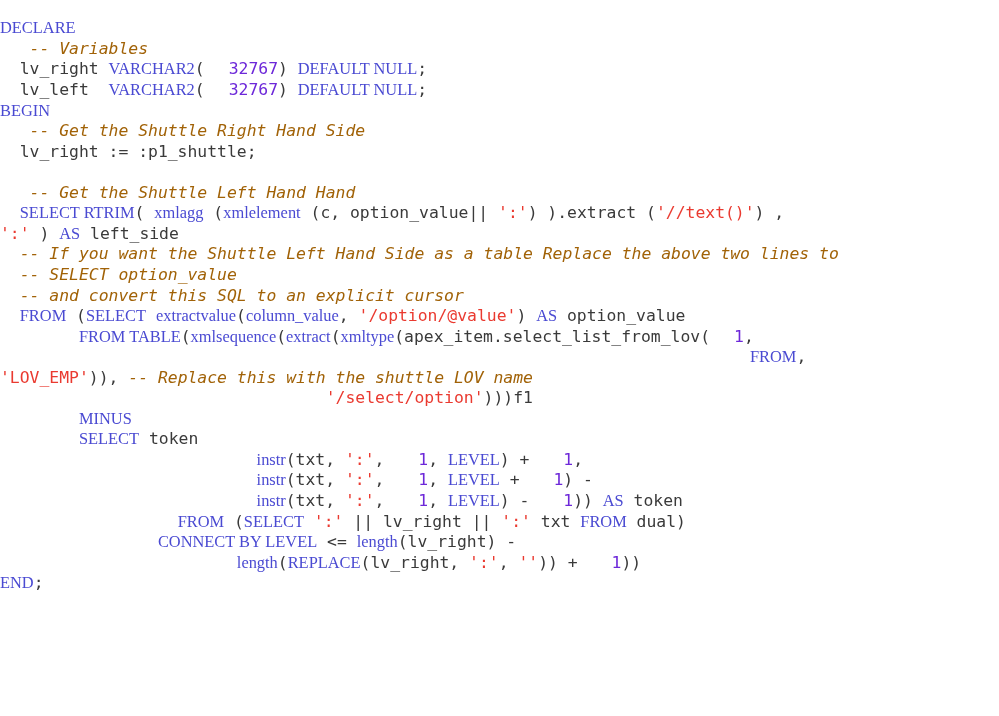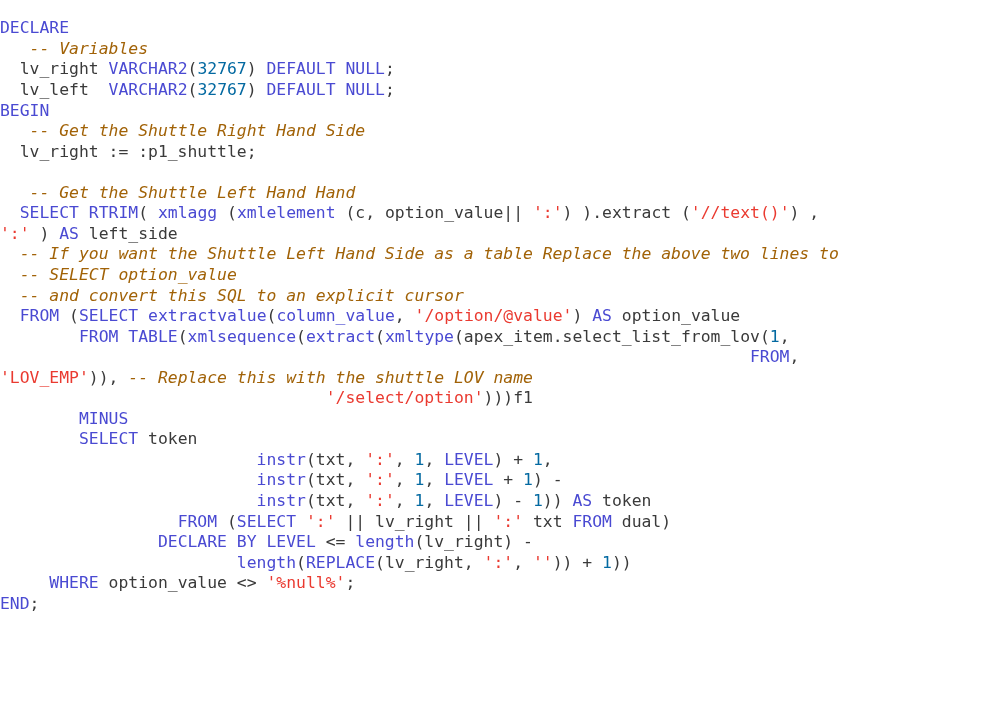--- a/index.html
+++ b/index.html
@@ -29,24 +29,24 @@
     color: #3a3a3a;
     padding-top: 2px;
     -webkit-font-smoothing: none;
   }
   .line {
     white-space: pre;
     height: 20.55px;
     display: block;
   }
   
-  .kw   { color: #4a4ad2; }
+  .kw   { color: #4a4ad2; font-family: Liberation Serif, serif; }
   .cm   { color: #a16207; font-style: italic; }
   .str  { color: #ea3a30; }
-  .num  { color: #0369a1; }
+  .num  { color: #6d28d9; margin-left: 24px; }
   .id   { color: #3a3a3a; }
   .punc { color: #3a3a3a; }
 </style>
 </head>
 <body>
 
 <div id="code-listing">
   <pre class="code-body" id="code-body"><span class="line"><span class="kw">DECLARE</span>
 </span><span class="line"><span class="id">   </span><span class="cm">-- Variables</span>
 </span><span class="line"><span class="id">  lv_right </span><span class="kw">VARCHAR2</span><span class="punc">(</span><span class="num">32767</span><span class="punc">) </span><span class="kw">DEFAULT NULL</span><span class="punc">;</span>
@@ -65,18 +65,17 @@
 </span><span class="line"><span class="id">        </span><span class="kw">FROM TABLE</span><span class="punc">(</span><span class="kw">xmlsequence</span><span class="punc">(</span><span class="kw">extract</span><span class="punc">(</span><span class="kw">xmltype</span><span class="punc">(</span><span class="id">apex_item.select_list_from_lov(</span><span class="num">1</span><span class="id">,</span>
 </span><span class="line"><span class="id">                                                                            </span><span class="kw">FROM</span><span class="id">,</span>
 </span><span class="line"><span class="str">'LOV_EMP'</span><span class="id">)), </span><span class="cm">-- Replace this with the shuttle LOV name</span>
 </span><span class="line"><span class="id">                                 </span><span class="str">'/select/option'</span><span class="id">)))f1</span>
 </span><span class="line"><span class="id">        </span><span class="kw">MINUS</span>
 </span><span class="line"><span class="id">        </span><span class="kw">SELECT</span><span class="id"> token</span>
 </span><span class="line"><span class="id">                          </span><span class="kw">instr</span><span class="punc">(</span><span class="id">txt, </span><span class="str">':'</span><span class="id">, </span><span class="num">1</span><span class="id">, </span><span class="kw">LEVEL</span><span class="id">) + </span><span class="num">1</span><span class="id">,</span>
 </span><span class="line"><span class="id">                          </span><span class="kw">instr</span><span class="punc">(</span><span class="id">txt, </span><span class="str">':'</span><span class="id">, </span><span class="num">1</span><span class="id">, </span><span class="kw">LEVEL</span><span class="id"> + </span><span class="num">1</span><span class="id">) -</span>
 </span><span class="line"><span class="id">                          </span><span class="kw">instr</span><span class="punc">(</span><span class="id">txt, </span><span class="str">':'</span><span class="id">, </span><span class="num">1</span><span class="id">, </span><span class="kw">LEVEL</span><span class="id">) - </span><span class="num">1</span><span class="id">)) </span><span class="kw">AS</span><span class="id"> token</span>
 </span><span class="line"><span class="id">                  </span><span class="kw">FROM</span><span class="id"> (</span><span class="kw">SELECT</span><span class="id"> </span><span class="str">':'</span><span class="id"> || lv_right || </span><span class="str">':'</span><span class="id"> txt </span><span class="kw">FROM</span><span class="id"> dual)</span>
-</span><span class="line"><span class="id">                </span><span class="kw">DECLARE BY LEVEL</span><span class="id"> &lt;= </span><span class="kw">length</span><span class="punc">(</span><span class="id">lv_right) -</span>
+</span><span class="line"><span class="id">                </span><span class="kw">CONNECT BY LEVEL</span><span class="id"> &lt;= </span><span class="kw">length</span><span class="punc">(</span><span class="id">lv_right) -</span>
 </span><span class="line"><span class="id">                        </span><span class="kw">length</span><span class="punc">(</span><span class="kw">REPLACE</span><span class="punc">(</span><span class="id">lv_right, </span><span class="str">':'</span><span class="id">, </span><span class="str">''</span><span class="id">)) + </span><span class="num">1</span><span class="id">))</span>
-</span><span class="line"><span class="id">     </span><span class="kw">WHERE</span><span class="id"> option_value &lt;&gt; </span><span class="str">'%null%'</span><span class="id">;</span>
 </span><span class="line"><span class="kw">END</span><span class="punc">;</span>
 </span></pre>
 </div>
 
 </body></html>

